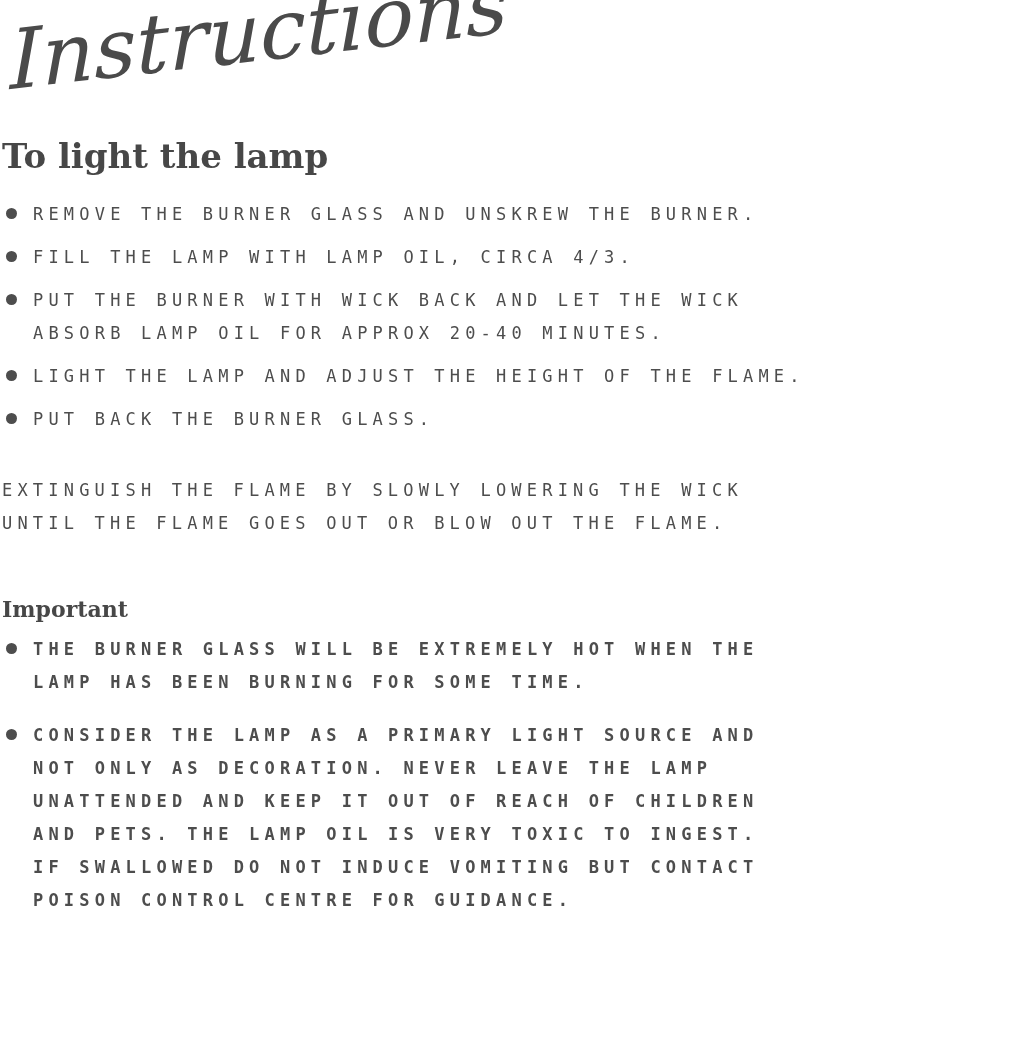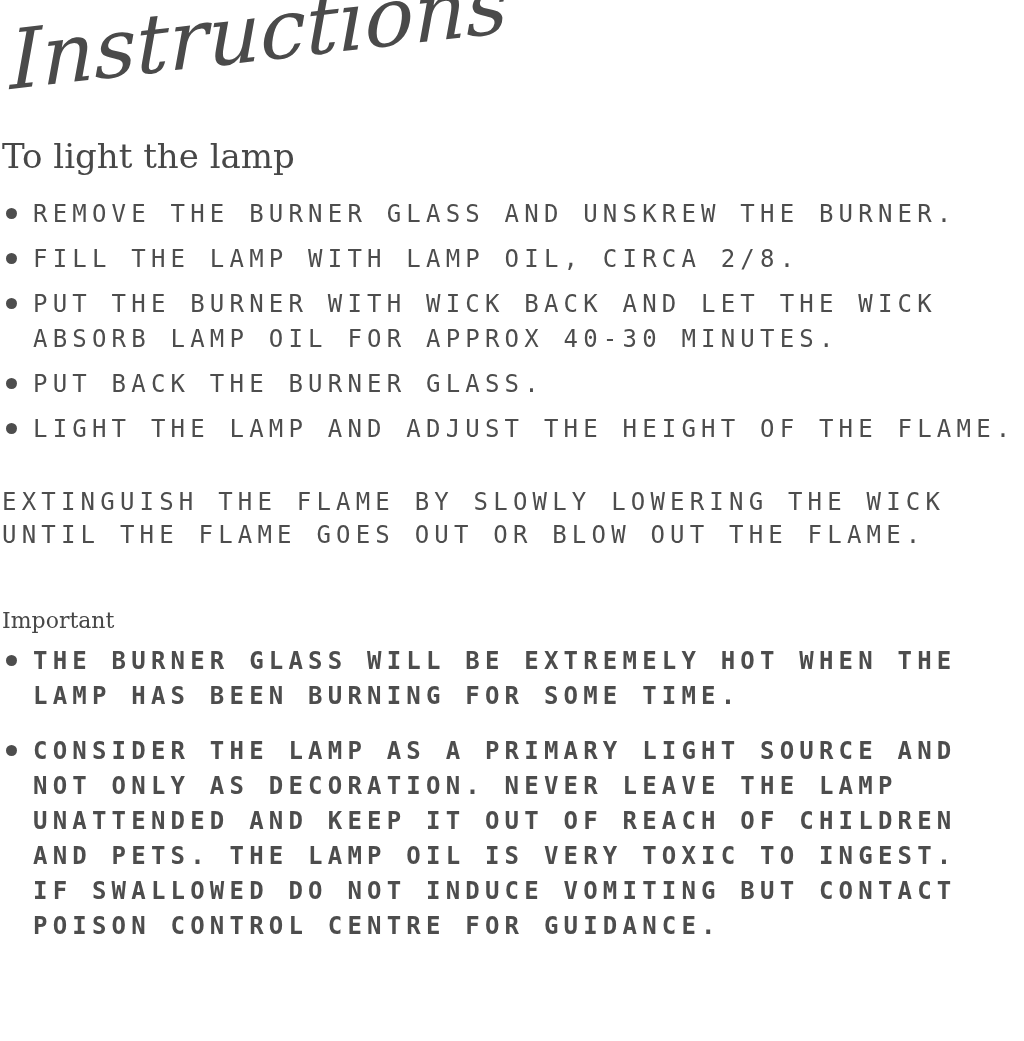--- a/index.html
+++ b/index.html
@@ -29,38 +29,38 @@
     line-height: 1;
     color: #4a4a4a;
     transform: rotate(-6.5deg) skewX(-6deg);
     transform-origin: 0% 85%;
     white-space: nowrap;
     margin-top: 14px;
   }
   
   .section-heading {
     font-family: "DejaVu Serif", serif;
-    font-weight: normal;
+    font-weight: bold;
     color: #474747;
     margin: 0;
     padding-left: 2px;
     line-height: 1.2;
   }
   .heading-lighting {
     font-size: 34px;
     margin-top: 14px;
   }
   .heading-important {
     font-size: 22px;
     margin-top: 56px;
   }
   
   .mono {
     font-family: "DejaVu Sans Mono", monospace;
-    font-size: 24px;
+    font-size: 17px;
     letter-spacing: 5.2px;
     color: #4d4d4d;
     white-space: pre;
   }
   ul.bullet-list {
     list-style: none;
     margin: 0;
     padding: 0;
   }
   ul.list-lighting { margin-top: 21px; }
@@ -101,34 +101,34 @@
 
 <h2 class="section-heading heading-lighting">To light the lamp</h2>
 
 <ul class="bullet-list list-lighting">
   <li>
     <span class="bullet-dot"></span>
     <span class="mono">REMOVE THE BURNER GLASS AND UNSKREW THE BURNER.</span>
   </li>
   <li>
     <span class="bullet-dot"></span>
-    <span class="mono">FILL THE LAMP WITH LAMP OIL, CIRCA 2/8.</span>
+    <span class="mono">FILL THE LAMP WITH LAMP OIL, CIRCA 4/3.</span>
   </li>
   <li>
     <span class="bullet-dot"></span>
     <span class="mono">PUT THE BURNER WITH WICK BACK AND LET THE WICK
-ABSORB LAMP OIL FOR APPROX 40-30 MINUTES.</span>
+ABSORB LAMP OIL FOR APPROX 20-40 MINUTES.</span>
+  </li>
+  <li>
+    <span class="bullet-dot"></span>
+    <span class="mono">LIGHT THE LAMP AND ADJUST THE HEIGHT OF THE FLAME.</span>
   </li>
   <li>
     <span class="bullet-dot"></span>
     <span class="mono">PUT BACK THE BURNER GLASS.</span>
-  </li>
-  <li>
-    <span class="bullet-dot"></span>
-    <span class="mono">LIGHT THE LAMP AND ADJUST THE HEIGHT OF THE FLAME.</span>
   </li>
 </ul>
 
 <p class="mono note-paragraph">EXTINGUISH THE FLAME BY SLOWLY LOWERING THE WICK
 UNTIL THE FLAME GOES OUT OR BLOW OUT THE FLAME.</p>
 
 <h2 class="section-heading heading-important">Important</h2>
 
 <ul class="bullet-list list-important">
   <li>

